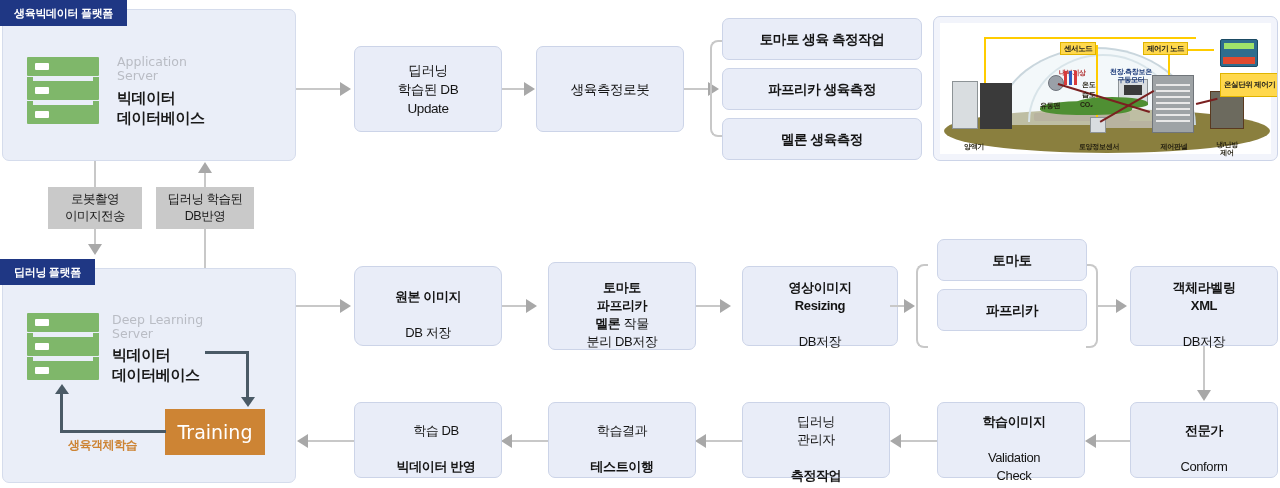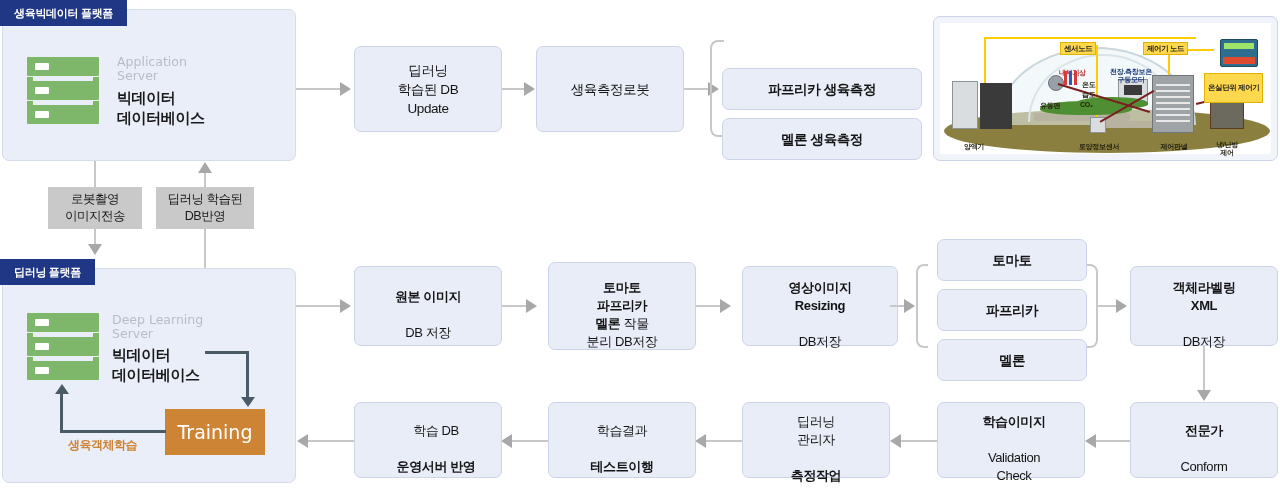--- a/index.html
+++ b/index.html
@@ -315,20 +315,23 @@
   <div class="arr-r" style="left:524px; top:82px;"></div>
 
   <div class="box" style="left:536px; top:46px; width:148px; height:86px;">
     <span>생육측정로봇</span>
   </div>
 
   <div class="hline" style="left:684px; top:88px; width:24px;"></div>
   <div class="arr-r" style="left:708px; top:82px;"></div>
   <div class="bracket" style="left:710px; top:40px; width:14px; height:97px;"></div>
 
+  <div class="box" style="left:722px; top:18px; width:200px; height:42px; font-weight:bold;">
+    <span>토마토 생육 측정작업</span>
+  </div>
   <div class="box" style="left:722px; top:118px; width:200px; height:42px; font-weight:bold;">
     <span>멜론 생육측정</span>
   </div>
   <div class="box" style="left:722px; top:68px; width:200px; height:42px; font-weight:bold;">
     <span>파프리카 생육측정</span>
   </div>
 
   <div class="gh-frame" style="left:933px; top:16px; width:345px; height:145px;">
     <div class="gh-inner">
 
@@ -343,21 +346,21 @@
       <div class="gh-yline" style="left:156px; top:22px; width:2px; height:88px;"></div>
       <div class="gh-yline" style="left:228px; top:32px; width:2px; height:46px;"></div>
       <div class="gh-yline" style="left:230px; top:26px; width:44px; height:2px;"></div>
 
       <div class="gh-ylabel" style="left:120px; top:19px; height:13px;">
         <span>센서노드</span>
       </div>
       <div class="gh-ylabel" style="left:203px; top:19px; height:13px;">
         <span>제어기 노드</span>
       </div>
-      <div class="gh-ylabel" style="left:264px; top:50px; height:30px;">
+      <div class="gh-ylabel" style="left:280px; top:50px; height:24px;">
         <span>온실단위 제어기</span>
       </div>
 
       <div class="gh-ctrl" style="left:280px; top:16px; width:38px; height:28px;">
         <div class="scr"></div>
         <div class="lbl"></div>
       </div>
 
       <div class="gh-txt red" style="left:119px; top:38px;">
         <span>내부기상</span>
@@ -427,21 +430,21 @@
 
       <div class="gh-rline" style="left:118px; top:60px; width:96px; height:1.5px; transform:rotate(17deg);"></div>
       <div class="gh-rline" style="left:160px; top:98px; width:62px; height:1.5px; transform:rotate(-30deg);"></div>
       <div class="gh-rline" style="left:256px; top:80px; width:22px; height:1.5px; transform:rotate(-14deg);"></div>
     </div>
   </div>
 
   <div class="hline" style="left:296px; top:305px; width:44px;"></div>
   <div class="arr-r" style="left:340px; top:299px;"></div>
 
-  <div class="box b2" style="left:354px; top:266px; width:148px; height:80px;">
+  <div class="box b2" style="left:354px; top:266px; width:148px; height:80px;border-radius:9px;">
     <span>
       <span class="bold">원본 이미지</span><br>
       <span class="reg">DB 저장</span>
     </span>
   </div>
 
   <div class="hline" style="left:502px; top:305px; width:24px;"></div>
   <div class="arr-r" style="left:526px; top:299px;"></div>
 
   <div class="box b2" style="left:548px; top:262px; width:148px; height:88px;">
@@ -468,23 +471,20 @@
   <div class="arr-r" style="left:904px; top:299px;"></div>
   <div class="bracket" style="left:916px; top:264px; width:12px; height:84px;"></div>
   <div class="bracket-r" style="left:1086px; top:264px; width:12px; height:84px;"></div>
 
   <div class="box" style="left:937px; top:239px; width:150px; height:42px; font-weight:bold;">
     <span>토마토</span>
   </div>
   <div class="box" style="left:937px; top:289px; width:150px; height:42px; font-weight:bold;">
     <span>파프리카</span>
   </div>
-  <div class="box" style="left:937px; top:339px; width:150px; height:42px; font-weight:bold;">
-    <span>멜론</span>
-  </div>
 
   <div class="hline" style="left:1098px; top:305px; width:18px;"></div>
   <div class="arr-r" style="left:1116px; top:299px;"></div>
 
   <div class="box b2" style="left:1130px; top:266px; width:148px; height:80px;">
     <span style="white-space:pre-line;">
       <span class="bold">객체라벨링
 XML</span><br>
       <span class="reg">DB저장</span>
     </span>
@@ -531,20 +531,20 @@
       <span class="bold">테스트이행</span>
     </span>
   </div>
 
   <div class="hline" style="left:512px; top:440px; width:36px;"></div>
   <div class="arr-l" style="left:501px; top:434px;"></div>
 
   <div class="box b2" style="left:354px; top:402px; width:148px; height:76px;">
     <span style="white-space:pre-line;margin-left:16px;">
       <span class="reg">학습 DB</span><br>
-      <span class="bold">운영서버 반영</span>
+      <span class="bold">빅데이터 반영</span>
     </span>
   </div>
 
   <div class="hline" style="left:308px; top:440px; width:46px;"></div>
   <div class="arr-l" style="left:297px; top:434px;"></div>
 
 </div>
 
 </body></html>

